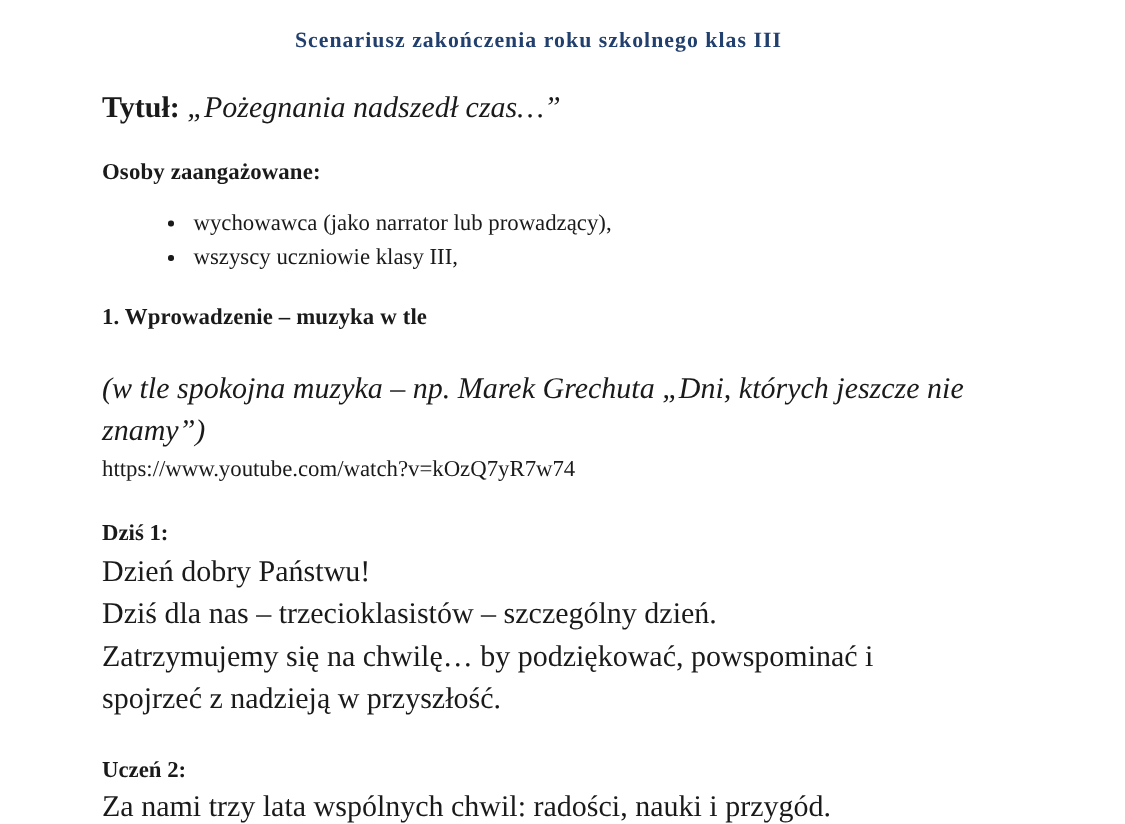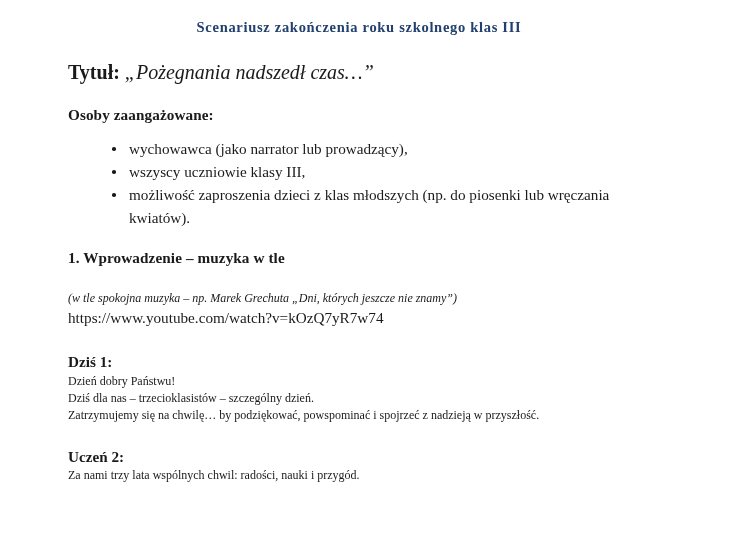--- a/index.html
+++ b/index.html
@@ -48,21 +48,21 @@
   .gap-sm { height: 13px; }
 
   .label-bold {
     font-weight: bold;
   }
   .italic {
     font-style: italic;
   }
 
   .line {
-    font-size: 12px;
+    font-size: 20px;
     line-height: 1.42;
     white-space: pre-wrap;
   }
 
   .heading {
     font-size: 15.2px;
     font-weight: bold;
     line-height: 1.42;
     letter-spacing: 0.1px;
   }
@@ -125,21 +125,20 @@
 
   <div class="gap-md"></div>
 
   <div class="heading">Osoby zaangażowane:</div>
 
   <div class="gap-sm"></div>
 
   <ul class="bullets">
     <li class="bullet-wide">wychowawca (jako narrator lub prowadzący),</li>
     <li class="bullet-wide">wszyscy uczniowie klasy III,</li>
-    <li class="bullet-wide">możliwość zaproszenia dzieci z klas młodszych (np. do piosenki lub wręczania kwiatów).</li>
   </ul>
 
   <div class="gap-md"></div>
 
   <div class="heading">1. Wprowadzenie  – muzyka  w tle</div>
 
   <div class="gap-lg"></div>
 
   <div class="line italic">(w tle spokojna muzyka – np. Marek Grechuta „Dni, których jeszcze nie znamy”)</div>
   <div class="url-line">https://www.youtube.com/watch?v=kOzQ7yR7w74</div>

